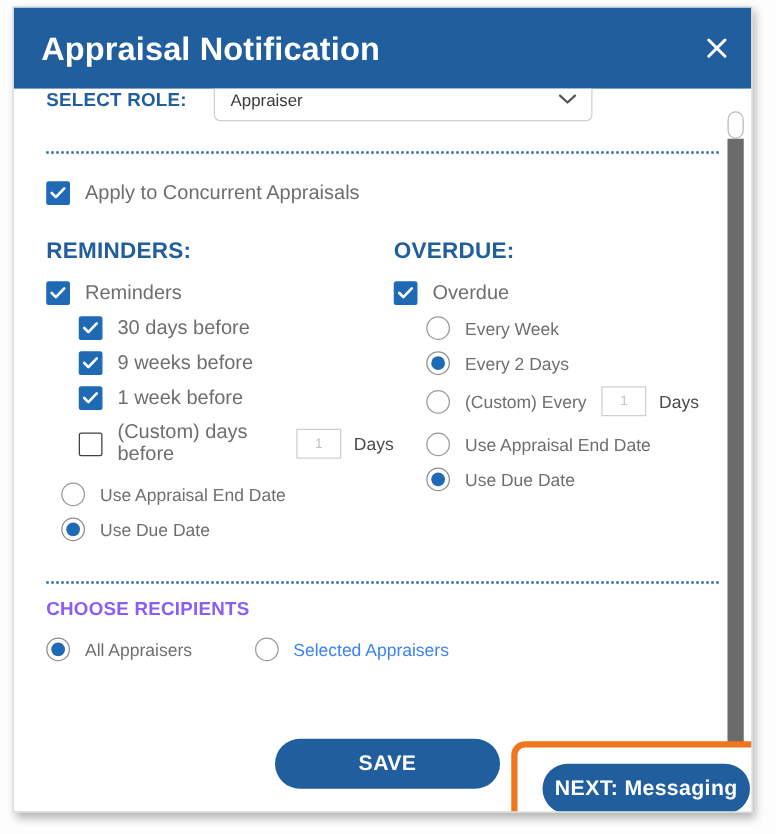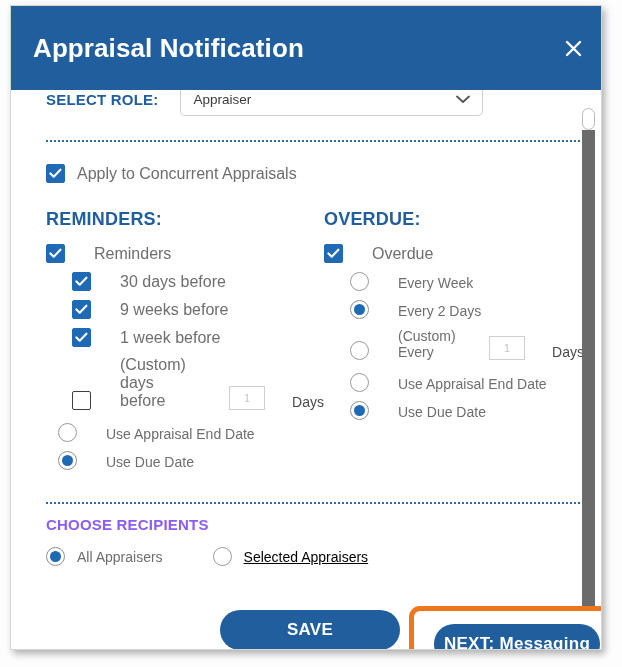--- a/index.html
+++ b/index.html
@@ -33,21 +33,21 @@
     background: #ffffff;
     border: 1px solid #d6d6d6;
     box-sizing: border-box;
     box-shadow: 3px 4px 7px rgba(0,0,0,0.30);
     overflow: hidden;
   }
 
   
   .titlebar {
     position: relative;
-    height: 84px;
+    height: 65px;
     background: #215E9E;
     display: flex;
     align-items: center;
     padding: 0 0 0 22px;
     box-sizing: border-box;
   }
   .title-text {
     color: #ffffff;
     font-size: 26px;
     font-weight: bold;
@@ -77,21 +77,21 @@
   .scroll-area {
     position: absolute;
     left: 0;
     top: 0;
     right: 0;
     bottom: 0;
     overflow: hidden;
   }
   .scroll-inner {
     position: absolute;
-    left: 9px;
+    left: 0;
     top: -22px;
     width: 100%;
   }
 
   
   .scrollbar-track {
     position: absolute;
     right: 6px;
     top: 18px;
     width: 13px;
@@ -239,23 +239,22 @@
   .col-heading {
     color: #215E9E;
     font-size: 18px;
     font-weight: bold;
     letter-spacing: 0.2px;
     margin-bottom: 14px;
   }
 
   .opt-row {
     display: flex;
-    align-items: flex-end;
+    align-items: center;
     margin-top: 9px;
-    gap: 17px;
   }
   .opt-row.first { margin-top: 0; }
   .indent-1 { margin-left: 26px; }
   .indent-rb { margin-left: 12px; }
   .gap-top { margin-top: 13px; }
 
   .num-input {
     width: 36px;
     height: 24px;
     border: 1px solid #cfcfcf;
@@ -283,22 +282,21 @@
     letter-spacing: 0.2px;
     margin-top: 12px;
   }
   .recip-row {
     display: flex;
     align-items: center;
     margin-top: 14px;
   }
   .recip-gap { margin-left: 50px; }
   .link-label {
-    text-decoration: underline;
-    color: #000000;
+    color: #3b82f6;
   }
 
   
   .footer {
     position: absolute;
     left: 0;
     right: 0;
     bottom: 0;
     height: 72px;
   }
@@ -324,21 +322,21 @@
     width: 180px;
   }
   .btn-next {
     left: 20px;
     top: 13px;
     width: 166px;
   }
   .highlight-box {
     position: absolute;
     left: 398px;
-    top: 10px;
+    top: 16px;
     width: 206px;
     height: 66px;
     border: 5px solid #F0761E;
     border-radius: 11px;
     background: #ffffff;
     box-sizing: border-box;
   }
 </style>
 </head>
 <body>

